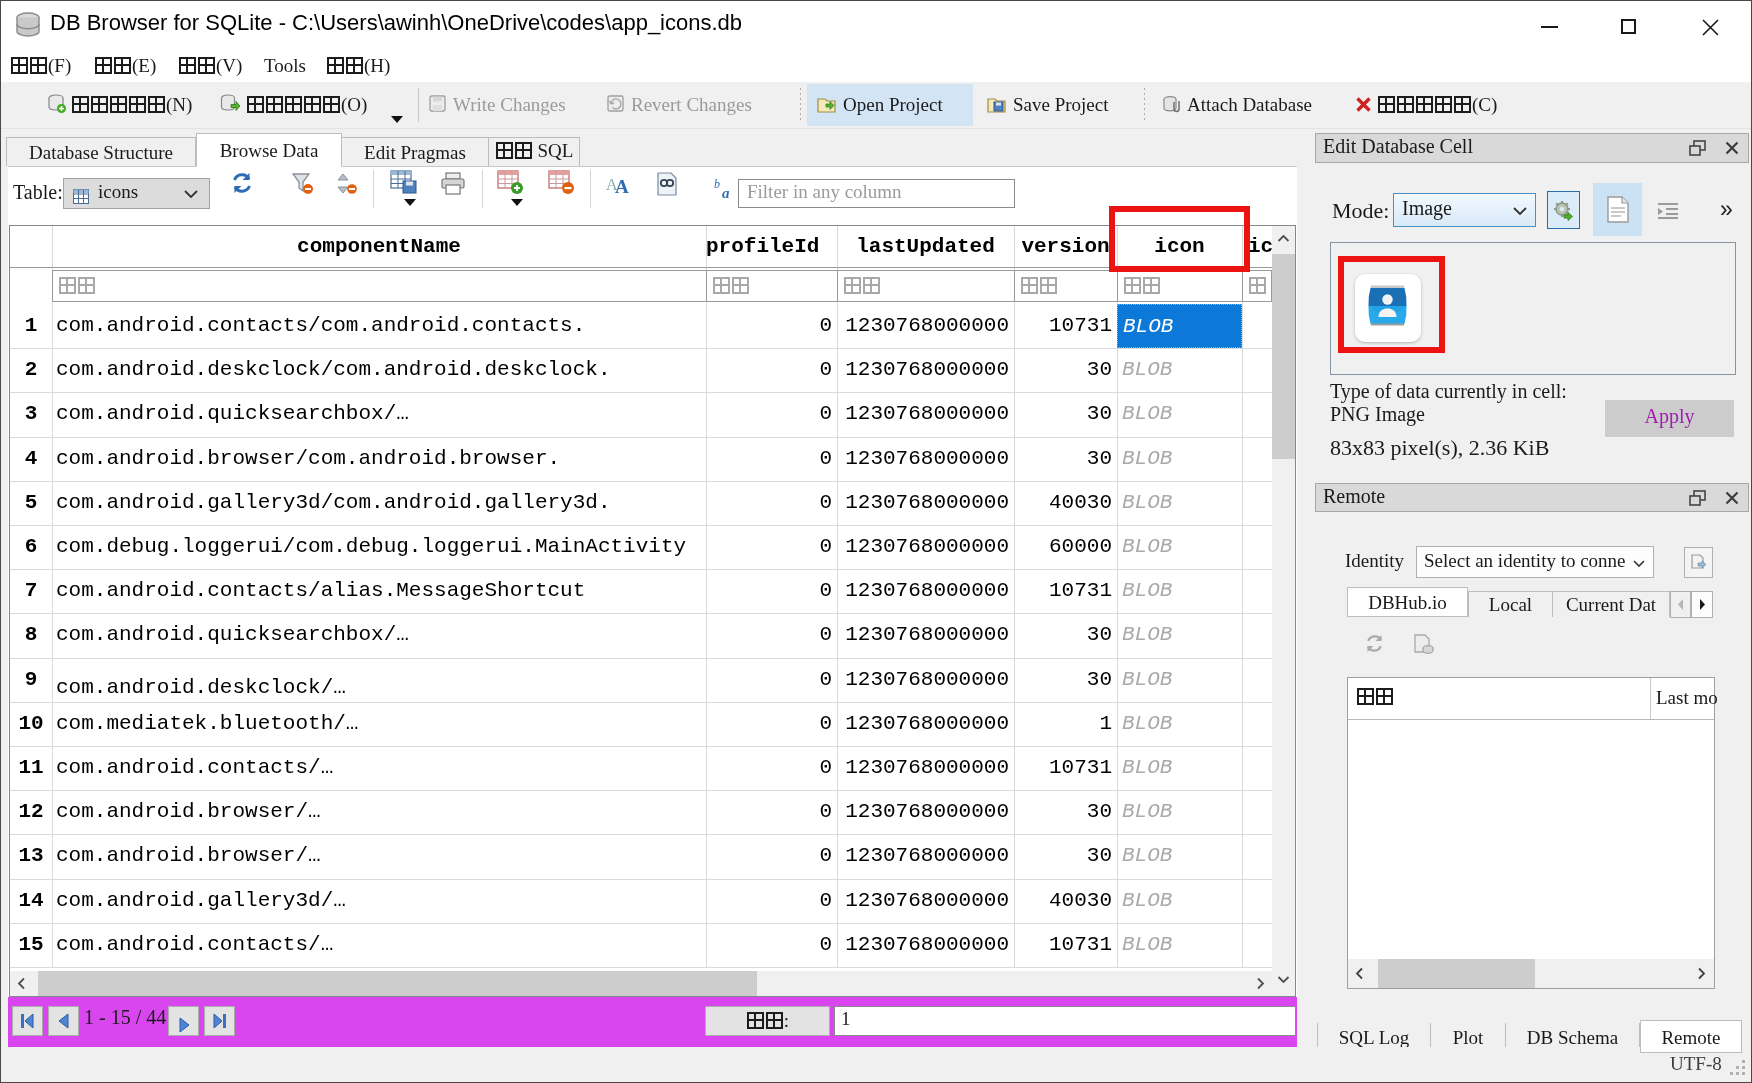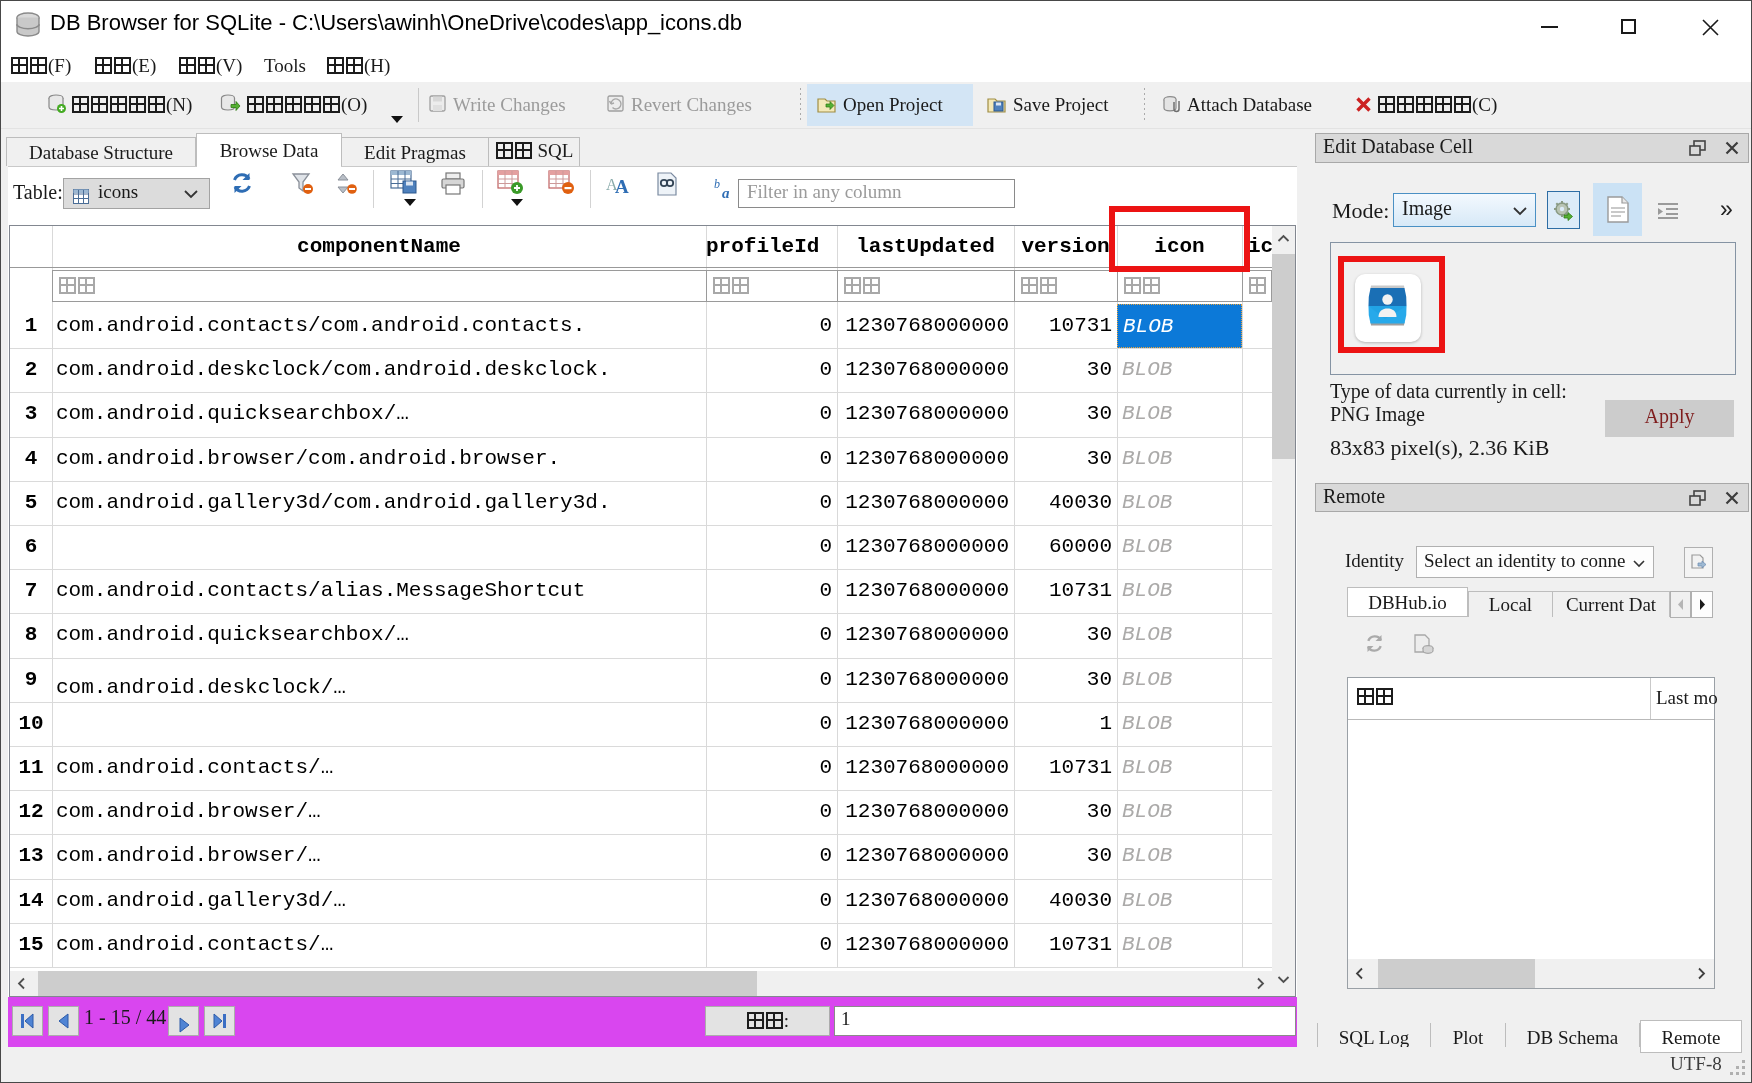--- a/index.html
+++ b/index.html
@@ -278,20 +278,21 @@
 <div class="cell" style="left:1112px;top:210.6px;width:120px;height:44.2px;line-height:44.2px;font-style:italic;color:#abaaa9;">BLOB</div>
 <div class="a" style="left:0;top:299.0px;width:1262px;height:1px;background:#dadada;"></div>
 <div class="cell" style="left:0;top:254.8px;width:42px;height:44.2px;line-height:44.2px;text-align:center;font-weight:bold;">5</div>
 <div class="cell" style="left:46px;top:254.8px;width:648px;height:44.2px;line-height:44.2px;">com.android.gallery3d/com.android.gallery3d.</div>
 <div class="cell" style="left:696px;top:254.8px;width:126px;height:44.2px;line-height:44.2px;text-align:right;">0</div>
 <div class="cell" style="left:827px;top:254.8px;width:172px;height:44.2px;line-height:44.2px;text-align:right;">1230768000000</div>
 <div class="cell" style="left:1004px;top:254.8px;width:98px;height:44.2px;line-height:44.2px;text-align:right;">40030</div>
 <div class="cell" style="left:1112px;top:254.8px;width:120px;height:44.2px;line-height:44.2px;font-style:italic;color:#abaaa9;">BLOB</div>
 <div class="a" style="left:0;top:343.2px;width:1262px;height:1px;background:#dadada;"></div>
 <div class="cell" style="left:0;top:299.0px;width:42px;height:44.2px;line-height:44.2px;text-align:center;font-weight:bold;">6</div>
+<div class="cell" style="left:46px;top:299.0px;width:648px;height:44.2px;line-height:44.2px;">com.debug.loggerui/com.debug.loggerui.MainActivity</div>
 <div class="cell" style="left:696px;top:299.0px;width:126px;height:44.2px;line-height:44.2px;text-align:right;">0</div>
 <div class="cell" style="left:827px;top:299.0px;width:172px;height:44.2px;line-height:44.2px;text-align:right;">1230768000000</div>
 <div class="cell" style="left:1004px;top:299.0px;width:98px;height:44.2px;line-height:44.2px;text-align:right;">60000</div>
 <div class="cell" style="left:1112px;top:299.0px;width:120px;height:44.2px;line-height:44.2px;font-style:italic;color:#abaaa9;">BLOB</div>
 <div class="a" style="left:0;top:387.4px;width:1262px;height:1px;background:#dadada;"></div>
 <div class="cell" style="left:0;top:343.2px;width:42px;height:44.2px;line-height:44.2px;text-align:center;font-weight:bold;">7</div>
 <div class="cell" style="left:46px;top:343.2px;width:648px;height:44.2px;line-height:44.2px;">com.android.contacts/alias.MessageShortcut</div>
 <div class="cell" style="left:696px;top:343.2px;width:126px;height:44.2px;line-height:44.2px;text-align:right;">0</div>
 <div class="cell" style="left:827px;top:343.2px;width:172px;height:44.2px;line-height:44.2px;text-align:right;">1230768000000</div>
 <div class="cell" style="left:1004px;top:343.2px;width:98px;height:44.2px;line-height:44.2px;text-align:right;">10731</div>
@@ -305,20 +306,21 @@
 <div class="cell" style="left:1112px;top:387.4px;width:120px;height:44.2px;line-height:44.2px;font-style:italic;color:#abaaa9;">BLOB</div>
 <div class="a" style="left:0;top:475.8px;width:1262px;height:1px;background:#dadada;"></div>
 <div class="cell" style="left:0;top:431.6px;width:42px;height:44.2px;line-height:44.2px;text-align:center;font-weight:bold;">9</div>
 <div class="cell" style="left:46px;top:431.6px;width:648px;height:44.2px;line-height:44.2px;margin-top:8px;">com.android.deskclock/…</div>
 <div class="cell" style="left:696px;top:431.6px;width:126px;height:44.2px;line-height:44.2px;text-align:right;">0</div>
 <div class="cell" style="left:827px;top:431.6px;width:172px;height:44.2px;line-height:44.2px;text-align:right;">1230768000000</div>
 <div class="cell" style="left:1004px;top:431.6px;width:98px;height:44.2px;line-height:44.2px;text-align:right;">30</div>
 <div class="cell" style="left:1112px;top:431.6px;width:120px;height:44.2px;line-height:44.2px;font-style:italic;color:#abaaa9;">BLOB</div>
 <div class="a" style="left:0;top:520.0px;width:1262px;height:1px;background:#dadada;"></div>
 <div class="cell" style="left:0;top:475.8px;width:42px;height:44.2px;line-height:44.2px;text-align:center;font-weight:bold;">10</div>
+<div class="cell" style="left:46px;top:475.8px;width:648px;height:44.2px;line-height:44.2px;">com.mediatek.bluetooth/…</div>
 <div class="cell" style="left:696px;top:475.8px;width:126px;height:44.2px;line-height:44.2px;text-align:right;">0</div>
 <div class="cell" style="left:827px;top:475.8px;width:172px;height:44.2px;line-height:44.2px;text-align:right;">1230768000000</div>
 <div class="cell" style="left:1004px;top:475.8px;width:98px;height:44.2px;line-height:44.2px;text-align:right;">1</div>
 <div class="cell" style="left:1112px;top:475.8px;width:120px;height:44.2px;line-height:44.2px;font-style:italic;color:#abaaa9;">BLOB</div>
 <div class="a" style="left:0;top:564.2px;width:1262px;height:1px;background:#dadada;"></div>
 <div class="cell" style="left:0;top:520.0px;width:42px;height:44.2px;line-height:44.2px;text-align:center;font-weight:bold;">11</div>
 <div class="cell" style="left:46px;top:520.0px;width:648px;height:44.2px;line-height:44.2px;">com.android.contacts/…</div>
 <div class="cell" style="left:696px;top:520.0px;width:126px;height:44.2px;line-height:44.2px;text-align:right;">0</div>
 <div class="cell" style="left:827px;top:520.0px;width:172px;height:44.2px;line-height:44.2px;text-align:right;">1230768000000</div>
 <div class="cell" style="left:1004px;top:520.0px;width:98px;height:44.2px;line-height:44.2px;text-align:right;">10731</div>
@@ -478,21 +480,21 @@
   <circle cx="20.5" cy="15.5" r="5.2" fill="#f2f2f2"></circle>
   <path d="M11.5 33 c0-6 4-8.6 9-8.6 s9 2.6 9 8.6 z" fill="#f2f2f2"></path>
 </svg>
 
 <div class="a" style="left:1338px;top:256px;width:107px;height:97px;border:6px solid #ec1313;box-sizing:border-box;z-index:5;"></div>
 
 <div class="a tbtxt" style="left:1330px;top:380px;font-size:20px;z-index:2;">Type of data currently in cell:</div>
 <div class="a tbtxt" style="left:1330px;top:403px;font-size:20px;z-index:2;">PNG Image</div>
 <div class="a tbtxt" style="left:1330px;top:435px;font-size:22px;z-index:2;">83x83 pixel(s), 2.36 KiB</div>
 <div class="a" style="left:1605px;top:400px;width:129px;height:37px;background:#cccccc;z-index:2;text-align:center;">
-  <div class="tbtxt" style="margin-top:5px;font-size:20px;color:#7f1d1d;">Apply</div>
+  <div class="tbtxt" style="margin-top:5px;font-size:20px;color:#a21caf;">Apply</div>
 </div>
 
 <div class="a" style="left:1315px;top:483px;width:434px;height:29px;background:#d9d9d9;border:1px solid #a8a8a8;box-sizing:border-box;z-index:2;">
   <div class="a tbtxt" style="left:7px;top:1px;font-size:20px;">Remote</div>
   <svg class="a" style="left:373px;top:6px" width="17" height="17" viewBox="0 0 17 17">
     <rect x="5" y="1" width="11" height="9" fill="#d9d9d9" stroke="#444" stroke-width="1.6"></rect>
     <rect x="1" y="6" width="10" height="9" fill="#d9d9d9" stroke="#444" stroke-width="1.6"></rect>
   </svg>
   <svg class="a" style="left:409px;top:7px" width="14" height="14" viewBox="0 0 14 14">
       <path d="M1.5 1.5 L12.5 12.5 M12.5 1.5 L1.5 12.5" stroke="#3c3c3c" stroke-width="2.2"></path>

